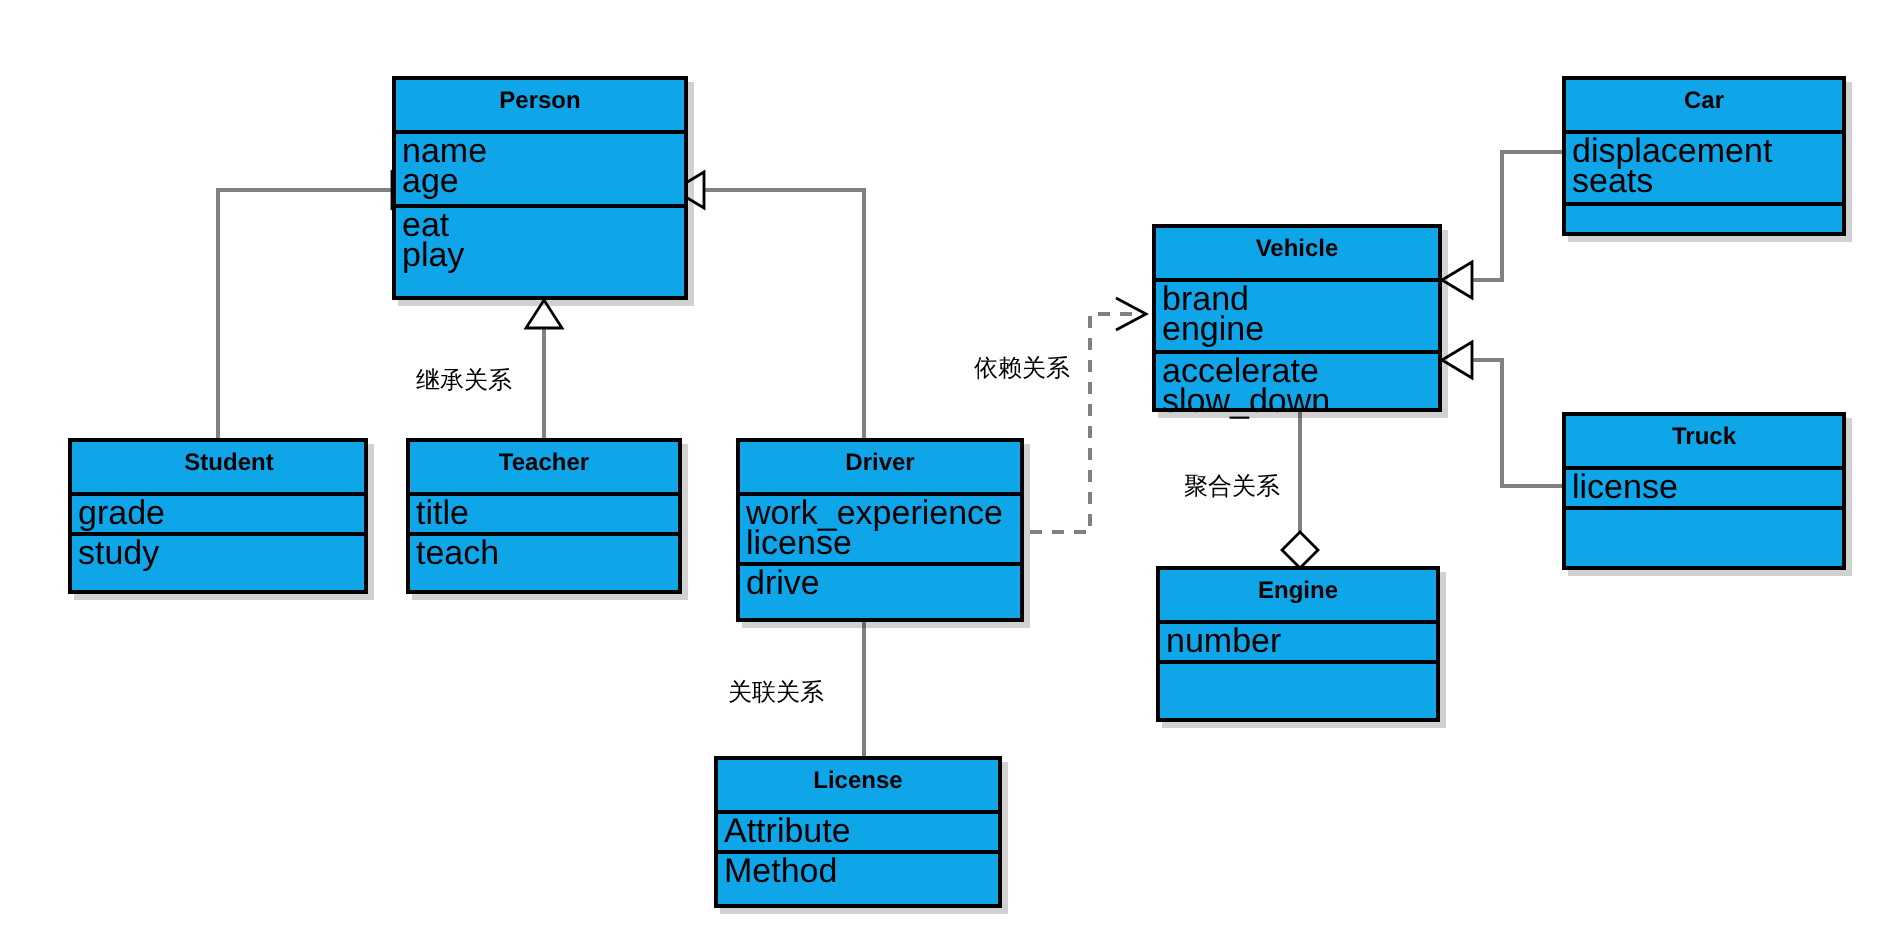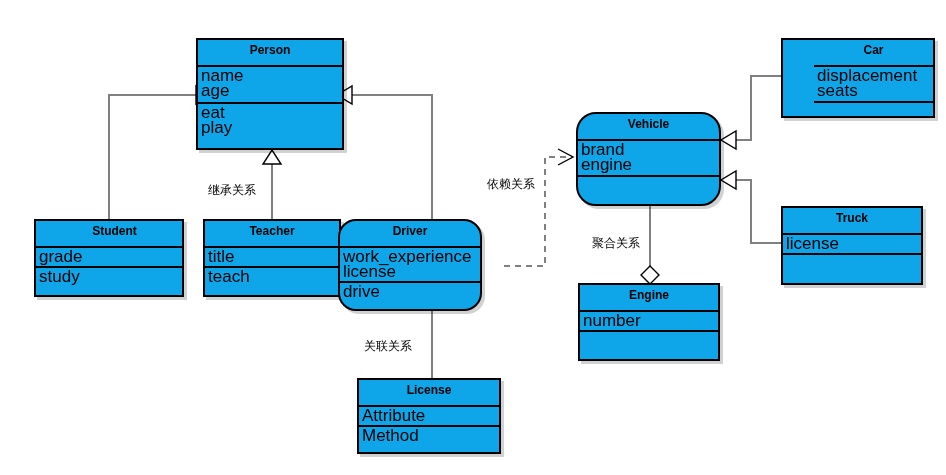--- a/index.html
+++ b/index.html
@@ -135,47 +135,51 @@
       </div>
       <div class="uml-class" style="left: 203px; top: 219px; width: 138px; height: 78px;">
         <div class="uml-title" style="height: 21px;">Teacher</div>
         <div class="uml-compartment attrs" style="height: 20px;">
           <div class="member">title</div>
         </div>
         <div class="uml-compartment methods">
           <div class="member">teach</div>
         </div>
       </div>
-      <div class="uml-class" style="left: 338px; top: 219px; width: 144px; height: 92px; border-radius: 18px;">
+      <div class="uml-class" style="left: 368px; top: 219px; width: 144px; height: 92px;">
         <div class="uml-title" style="height: 21px;">Driver</div>
         <div class="uml-compartment attrs" style="height: 35px;">
           <div class="member">work_experience</div>
           <div class="member">license</div>
         </div>
         <div class="uml-compartment methods">
           <div class="member">drive</div>
         </div>
       </div>
       <div class="uml-class" style="left: 357px; top: 378px; width: 144px; height: 76px;">
         <div class="uml-title" style="height: 21px;">License</div>
         <div class="uml-compartment attrs" style="height: 20px;">
           <div class="member">Attribute</div>
         </div>
         <div class="uml-compartment methods">
           <div class="member">Method</div>
         </div>
       </div>
-      <div class="uml-class" style="left: 576px; top: 112px; width: 145px; height: 94px; border-radius: 20px;">
+      <div class="uml-class" style="left: 576px; top: 112px; width: 145px; height: 94px;">
         <div class="uml-title" style="height: 21px;">Vehicle</div>
         <div class="uml-compartment attrs" style="height: 36px;">
           <div class="member">brand</div>
           <div class="member">engine</div>
         </div>
-      </div>
-      <div class="uml-class" style="left: 781px; top: 38px; width: 154px; height: 80px; padding-left: 31px;">
+        <div class="uml-compartment methods">
+          <div class="member">accelerate</div>
+          <div class="member">slow_down</div>
+        </div>
+      </div>
+      <div class="uml-class" style="left: 781px; top: 38px; width: 142px; height: 80px;">
         <div class="uml-title" style="height: 21px;">Car</div>
         <div class="uml-compartment attrs" style="height: 36px;">
           <div class="member">displacement</div>
           <div class="member">seats</div>
         </div>
         <div class="uml-compartment methods"></div>
       </div>
       <div class="uml-class" style="left: 781px; top: 206px; width: 142px; height: 79px;">
         <div class="uml-title" style="height: 21px;">Truck</div>
         <div class="uml-compartment attrs" style="height: 20px;">

